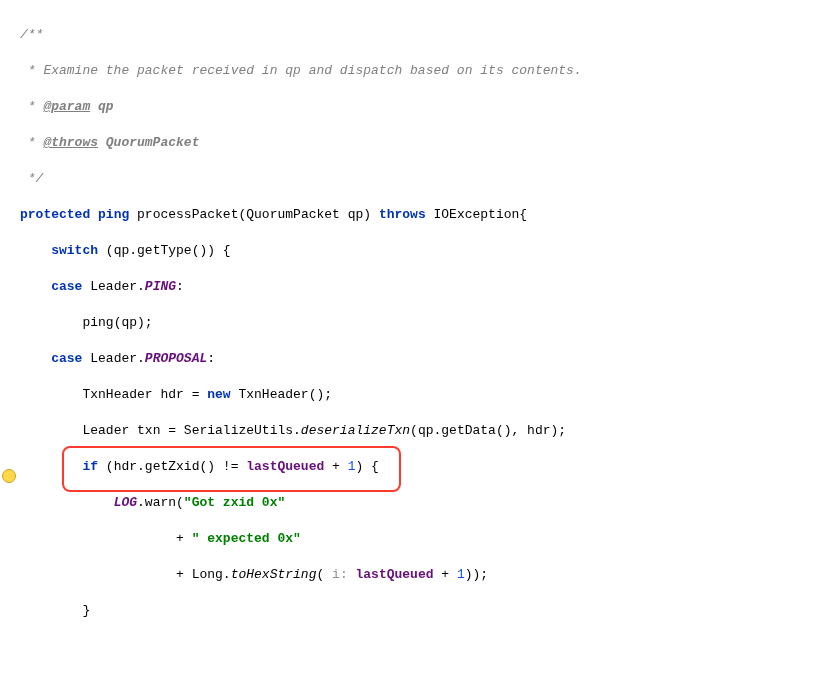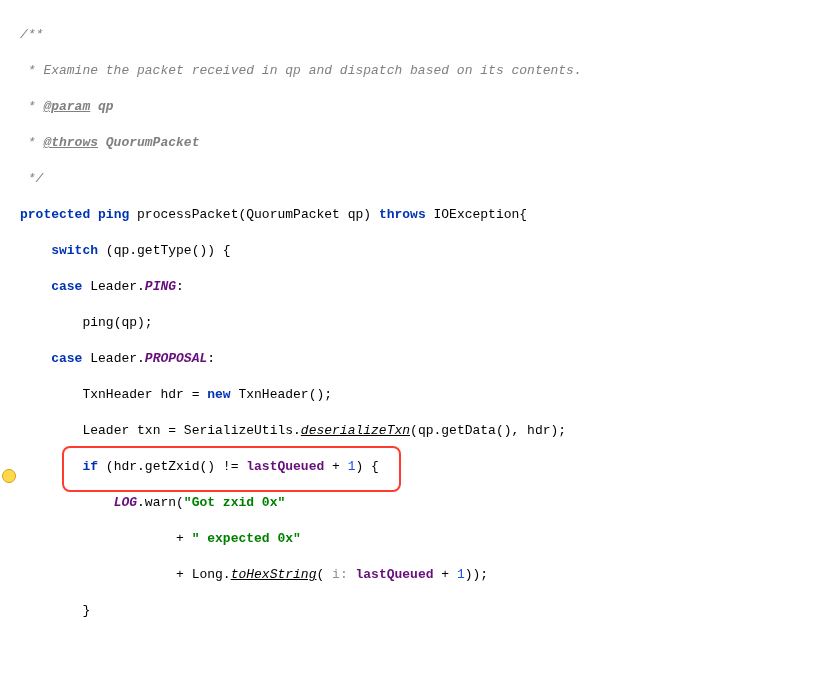--- a/index.html
+++ b/index.html
@@ -27,21 +27,21 @@
     border-radius: 50%;
     border: 1px solid #d4a017;
   }
   .kw { color: #0033b3; font-weight: bold; text-align: right; }
   .comment { color: #808080; font-style: italic; }
   .doc-tag { color: #808080; font-style: italic; font-weight: bold; text-decoration: underline; }
   .field-static { color: #660e7a; font-style: italic; font-weight: bold; }
   .field { color: #660e7a; font-weight: bold; text-align: right; }
   .string { color: #008000; font-weight: bold; }
   .num { color: #1750eb; }
-  .method-static { font-style: italic; text-decoration: underline; }
+  .method-static { font-style: italic; }
   .hint { color: #909090; font-style: normal; }
   .box-highlight {
     position: absolute;
     border: 2px solid #ff3b30;
     border-radius: 8px;
     left: 62px;
     top: 446px;
     width: 335px;
     height: 42px;
     pointer-events: none;

